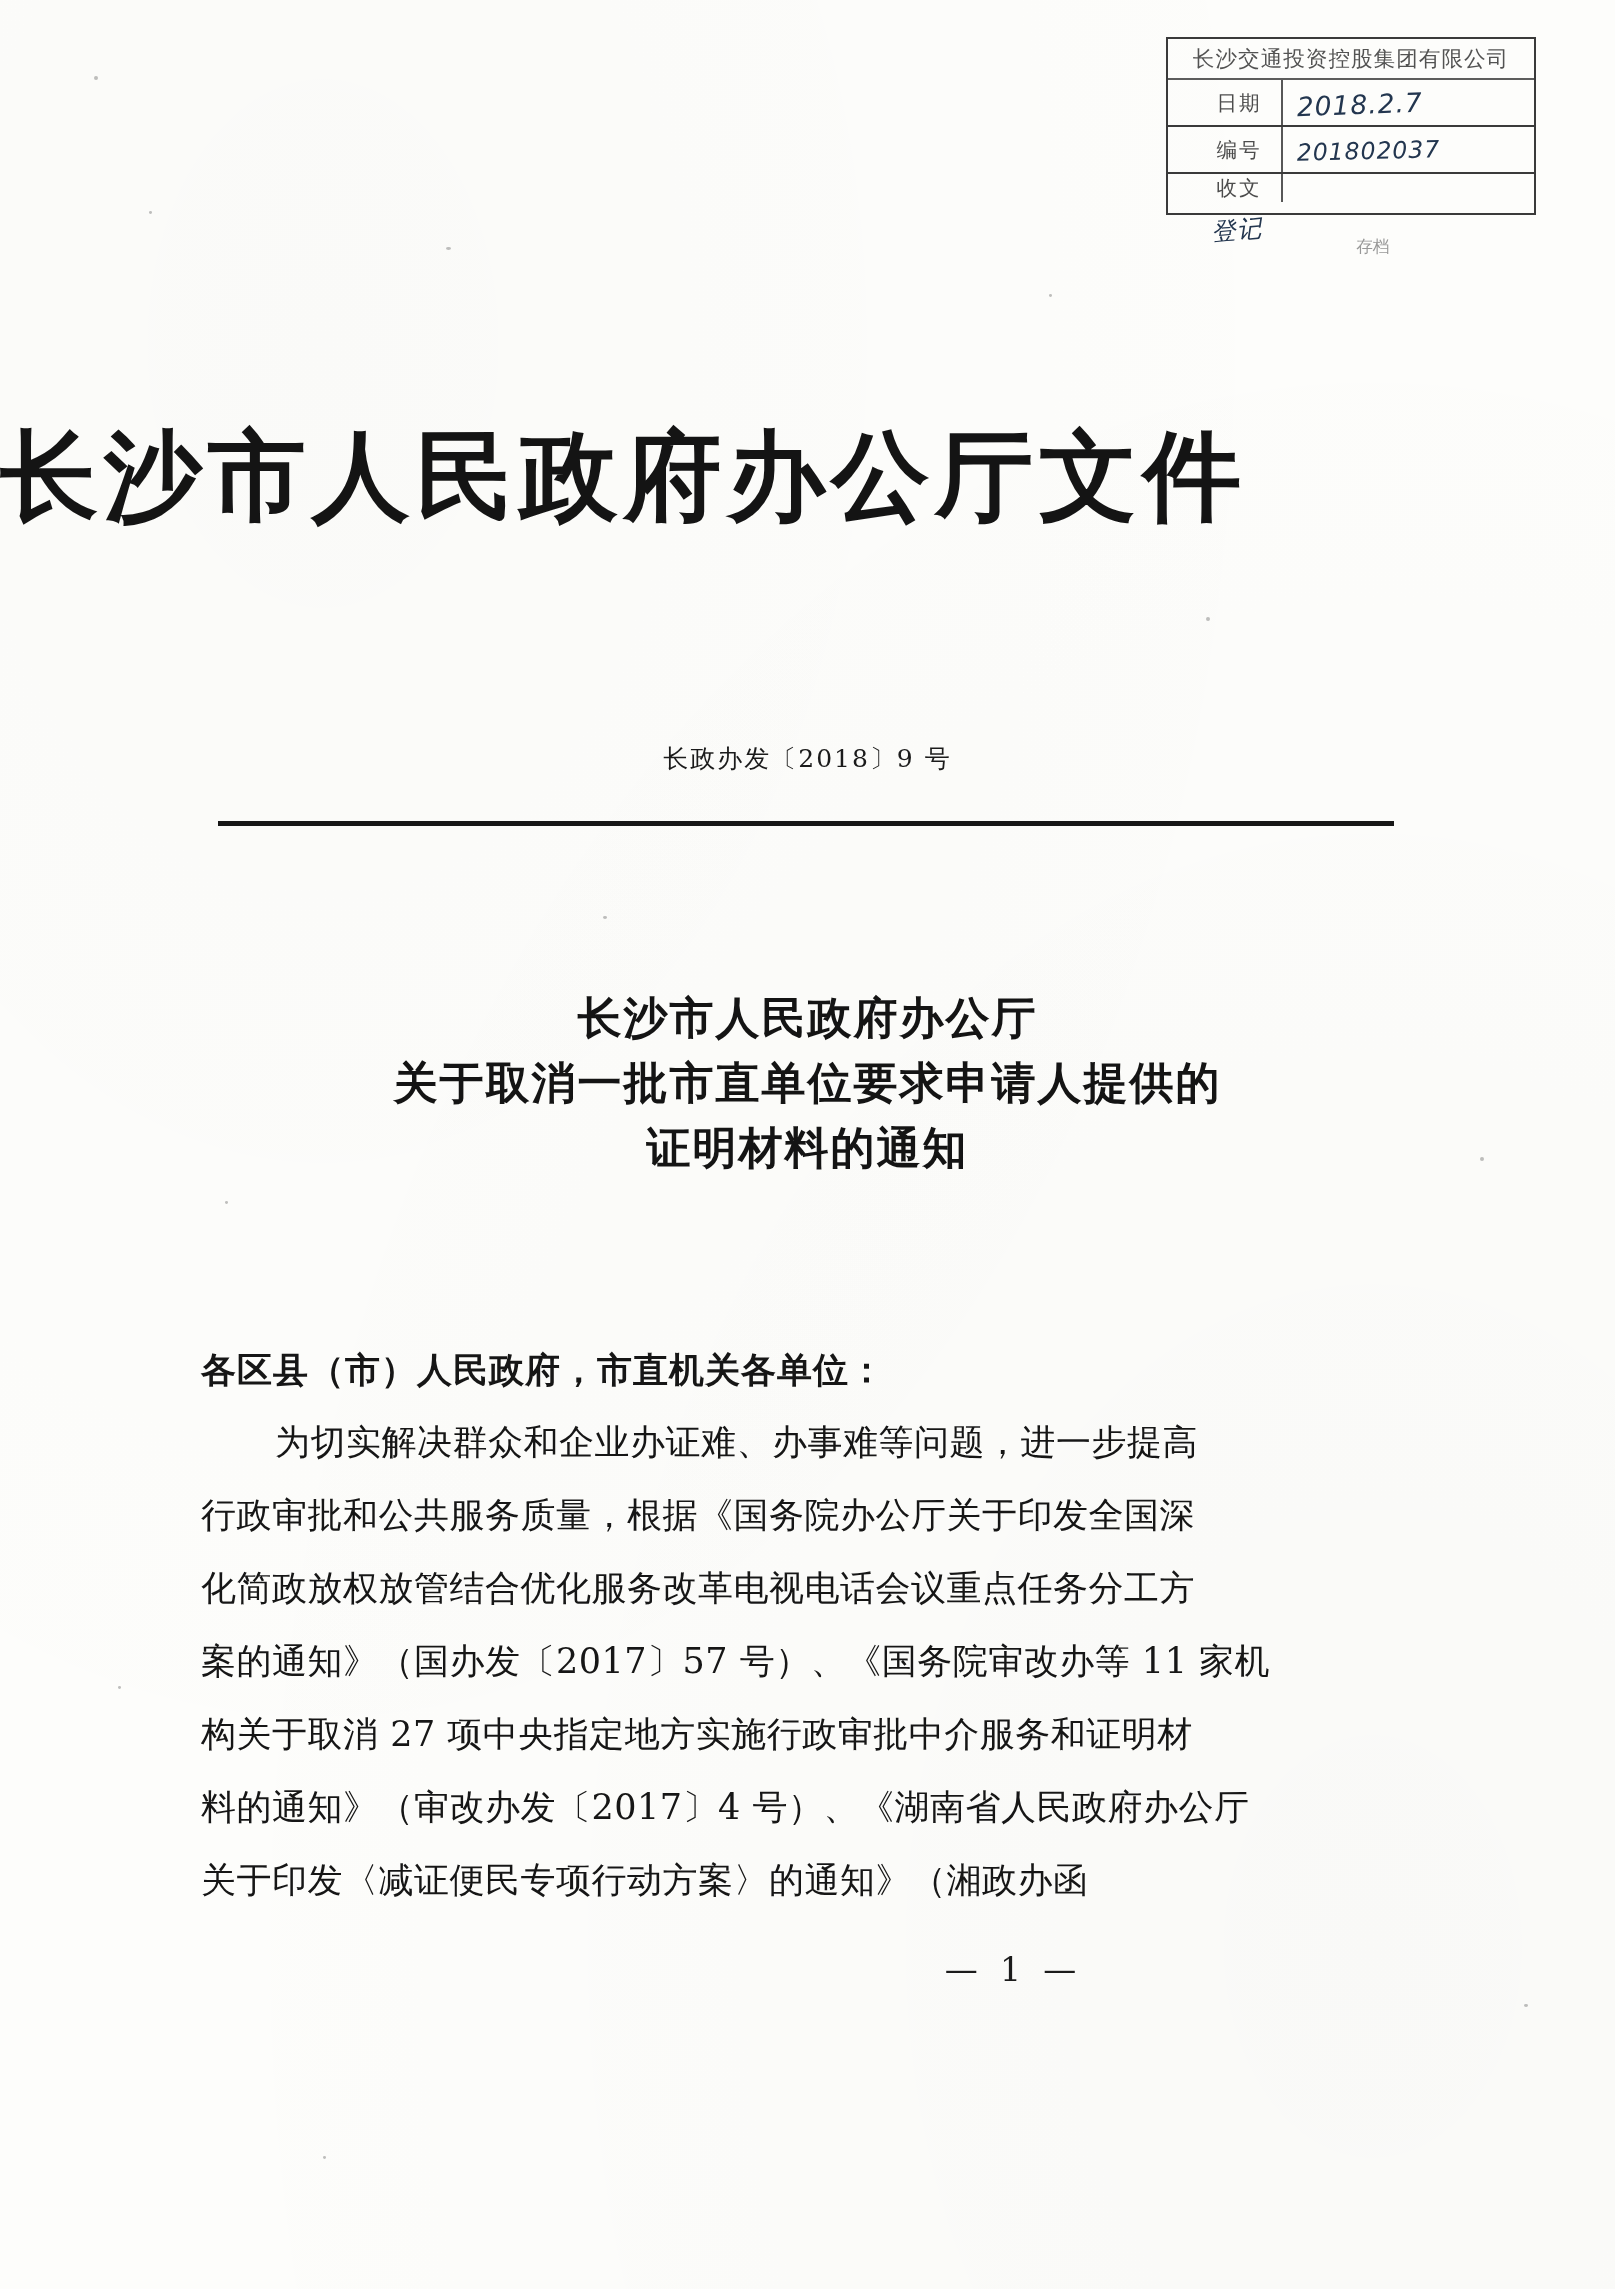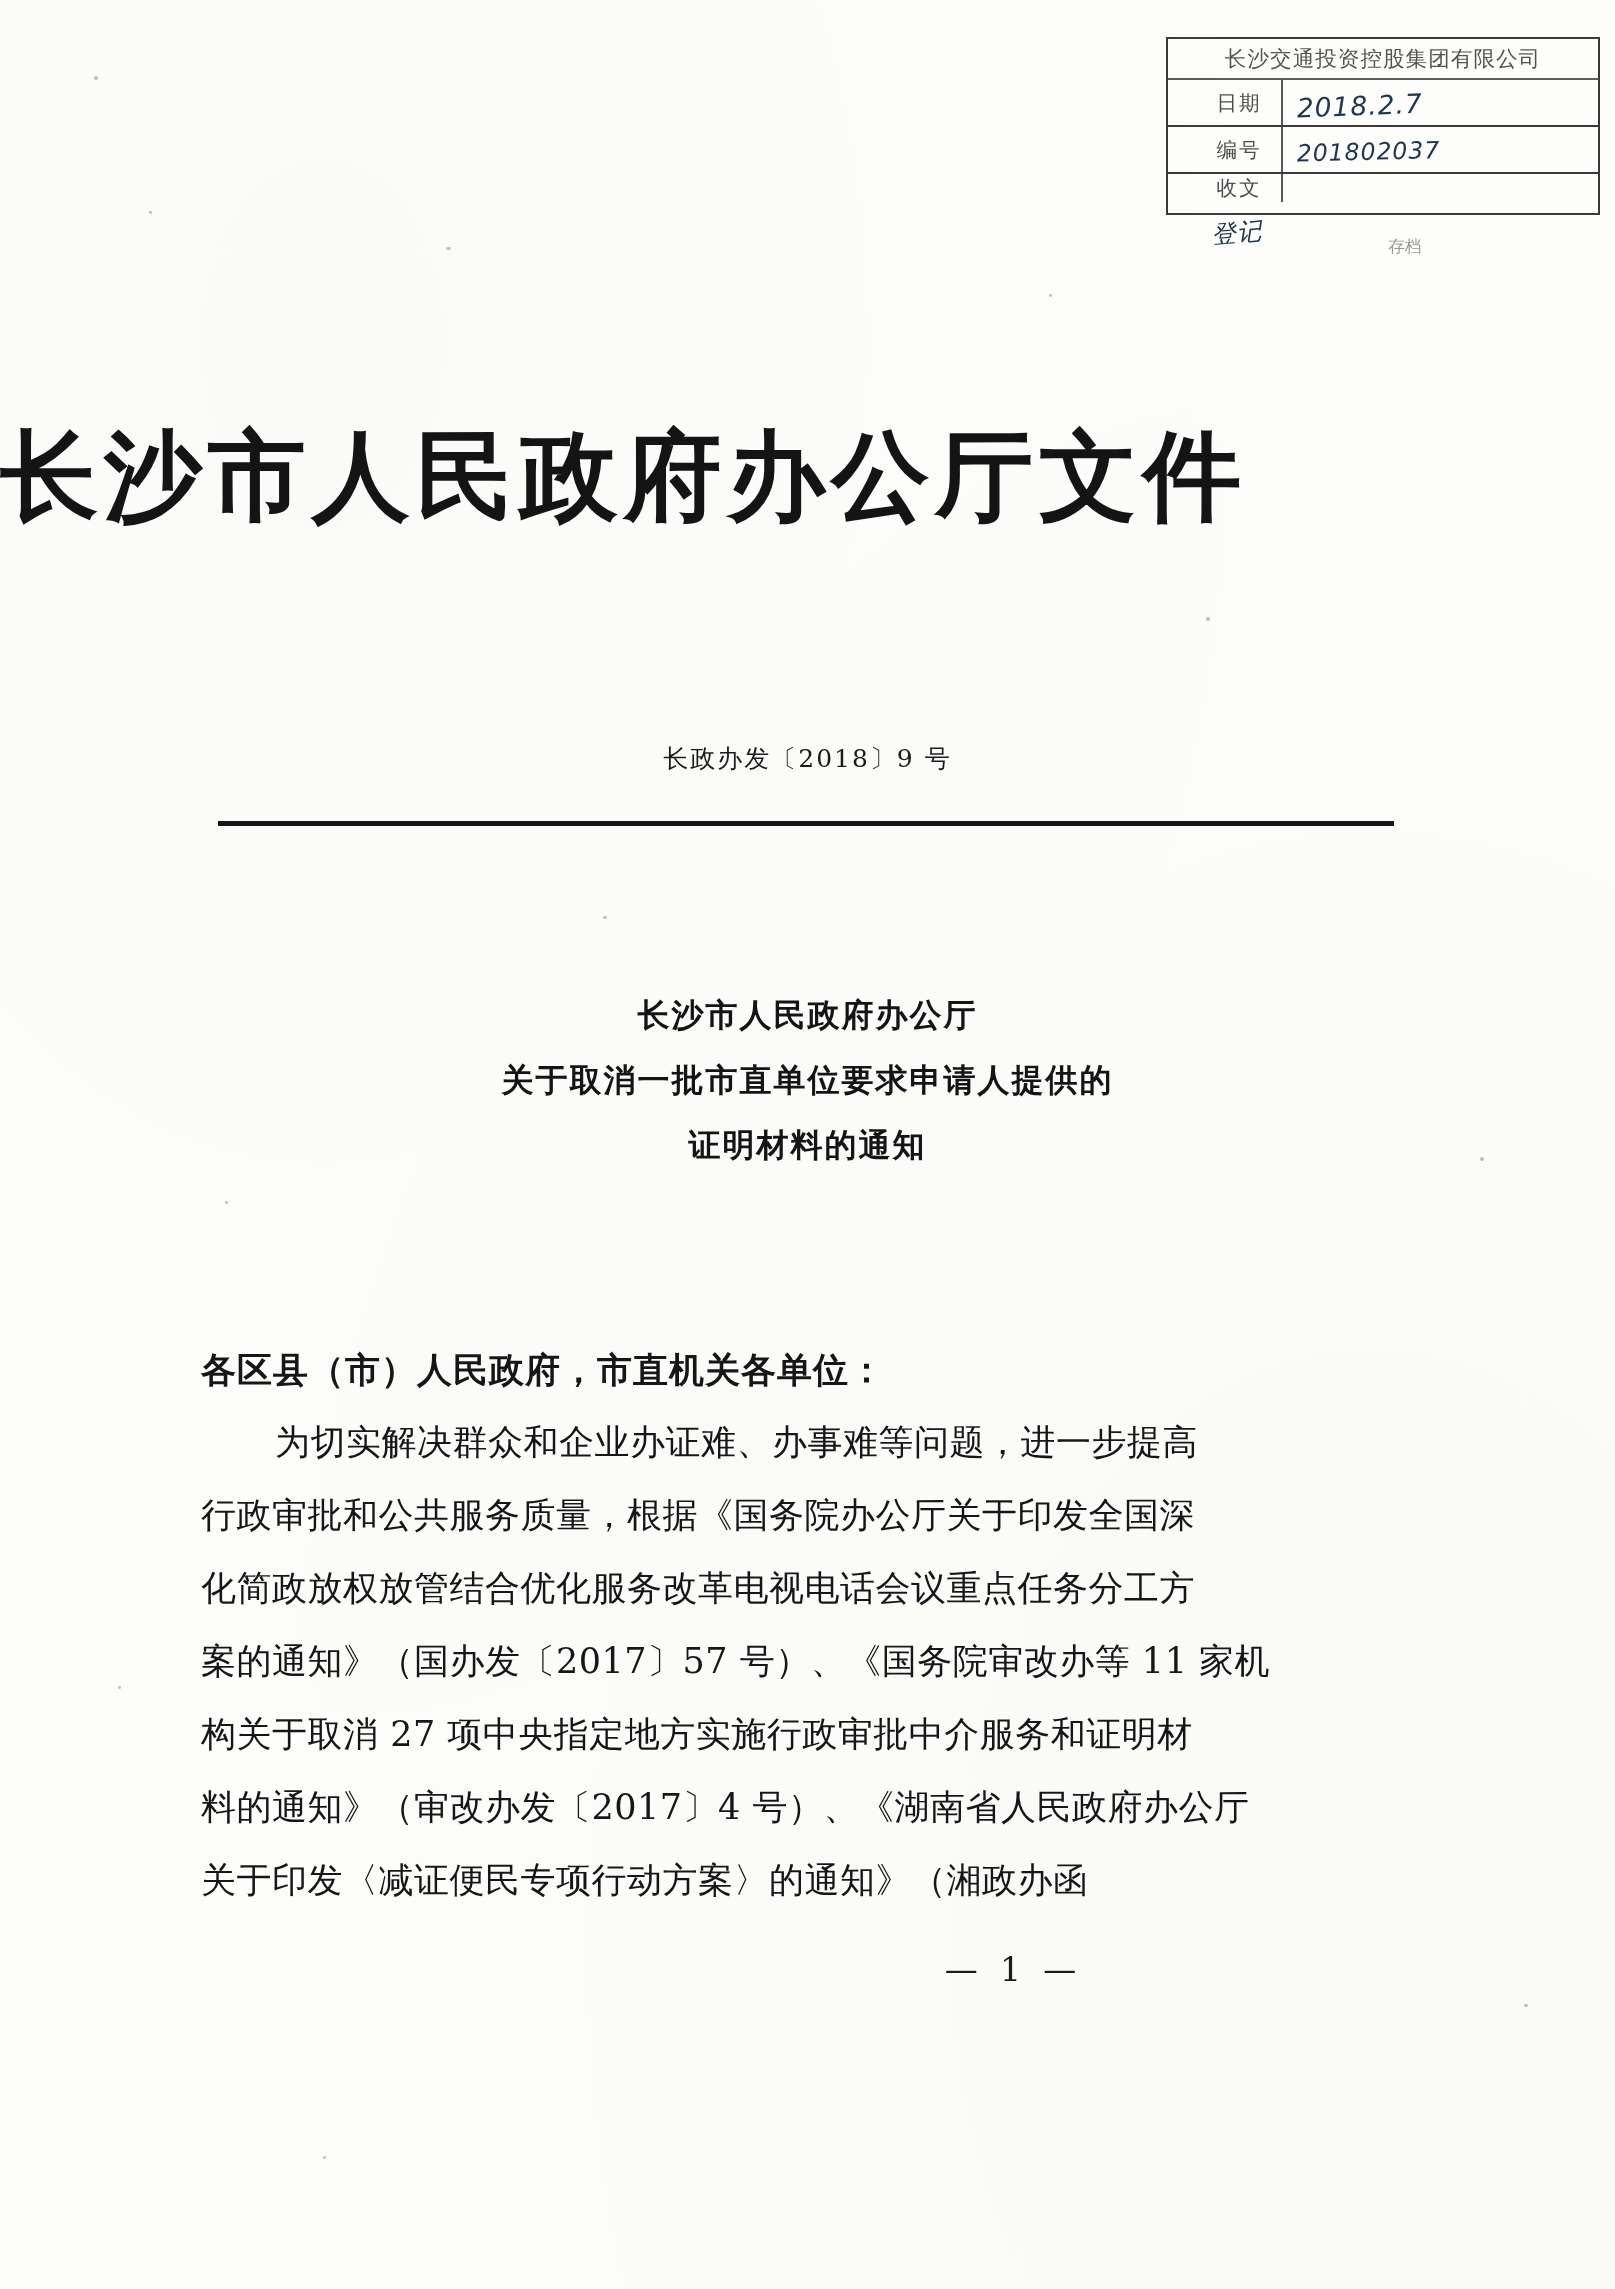--- a/index.html
+++ b/index.html
@@ -30,21 +30,21 @@
     position: absolute;
     background: rgba(60,60,60,0.32);
     border-radius: 50%;
   }
 
   
   .stamp {
     position: absolute;
     left: 1166px;
     top: 37px;
-    width: 434px;
+    width: 370px;
     height: 178px;
     border: 2.9px solid #3a3a3a;
     box-sizing: border-box;
     font-family: "DejaVu Sans", "Liberation Sans", sans-serif;
     color: #2e2e2e;
   }
   .stamp-title {
     height: 39px;
     border-bottom: 2px solid #3a3a3a;
     display: flex;
@@ -134,23 +134,23 @@
 
   
   .title-block {
     position: absolute;
     top: 985px;
     left: 0;
     width: 100%;
     text-align: center;
   }
   .title-line {
-    font-family: Liberation Mono, monospace;
+    font-family: Liberation Sans, sans-serif;
     font-weight: bold;
-    font-size: 32px;
+    font-size: 44px;
     line-height: 65px;
     letter-spacing: 2px;
     color: #141414;
     white-space: nowrap;
   }
 
   
   .body-block {
     position: absolute;
     top: 1333px;

